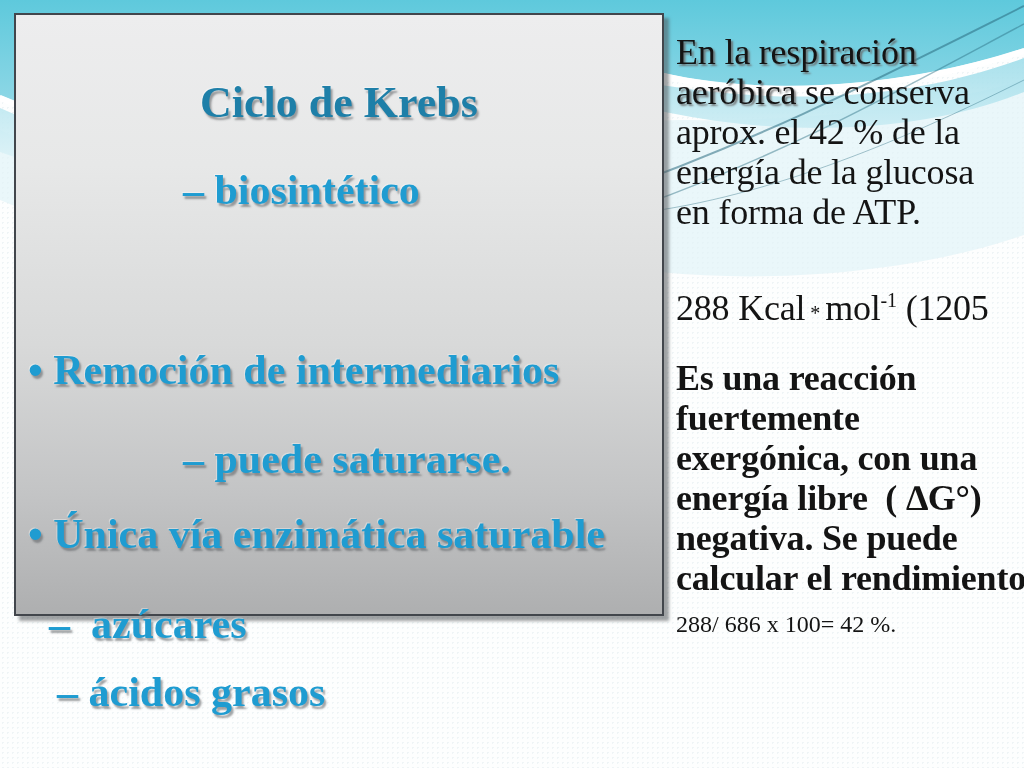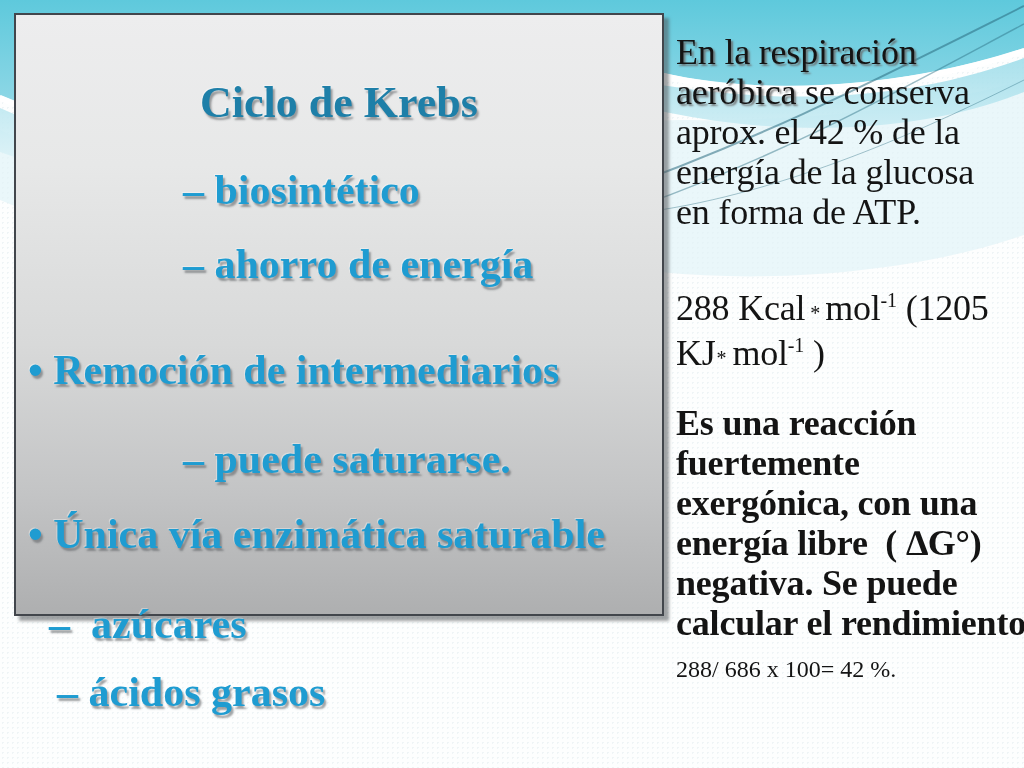--- a/index.html
+++ b/index.html
@@ -65,41 +65,39 @@
     <path d="M0,0 L1024,0 L1024,48 C910,86 770,98 660,72 C520,40 260,208 0,95 Z" fill="url(#gMain)"></path>
     <path d="M0,98 C260,212 520,43 662,76 C772,101 912,88 1024,51" fill="none" stroke="#ffffff" stroke-width="6" opacity="0.95"></path>
     <path d="M1024,6 C880,78 760,140 600,196" fill="none" stroke="#2a6c80" stroke-width="2" opacity="0.55"></path>
     <path d="M1024,24 C900,90 790,152 640,206" fill="none" stroke="#2a6c80" stroke-width="1.5" opacity="0.45"></path>
     <path d="M660,210 C800,188 940,122 1024,80" fill="none" stroke="#2a6c80" stroke-width="1" opacity="0.4"></path>
   </svg>
 
   <div class="panel">
     <div class="pline p-title">Ciclo de Krebs</div>
     <div class="pline ind-mid t1">– biosintético</div>
-    <div class="pline ind-mid t2">– ahorro de energía</div>
     <div class="pline ind-none t3">• Remoción de intermediarios</div>
     <div class="pline ind-mid t4">– puede saturarse.</div>
     <div class="pline ind-none t5">• Única vía enzimática saturable</div>
     <div class="pline ind-sm t6">–  azúcares</div>
     <div class="pline ind-sm t7">– ácidos grasos</div>
   </div>
 
   <div class="rightcol">
 
     <div class="para p1">
       <div class="rline"><span class="shadowtext">En la respiración</span><span></span></div>
       <div class="rline"><span class="shadowtext">aeróbica</span><span> se conserva</span></div>
       <div class="rline"><span class="shadowtext"></span><span>aprox. el 42 % de la</span></div>
       <div class="rline"><span class="shadowtext"></span><span>energía de la glucosa</span></div>
       <div class="rline"><span class="shadowtext"></span><span>en forma de ATP.</span></div>
     </div>
 
     <div class="para p2">
       <div class="rline"><span>288 Kcal</span><span class="star gap">*</span><span>mol</span><sup>-1</sup> <span>(1205</span></div>
-      <div class="rline"><span>KJ</span><span class="star tight">*</span><span>mol</span><sup>-1</sup> <span>)</span></div>
     </div>
 
     <div class="para p3">
       <div class="rline">Es una reacción</div>
       <div class="rline">fuertemente</div>
       <div class="rline">exergónica, con una</div>
       <div class="rline">energía libre  ( ∆G°)</div>
       <div class="rline">negativa. Se puede</div>
       <div class="rline">calcular el rendimiento</div>
     </div>

